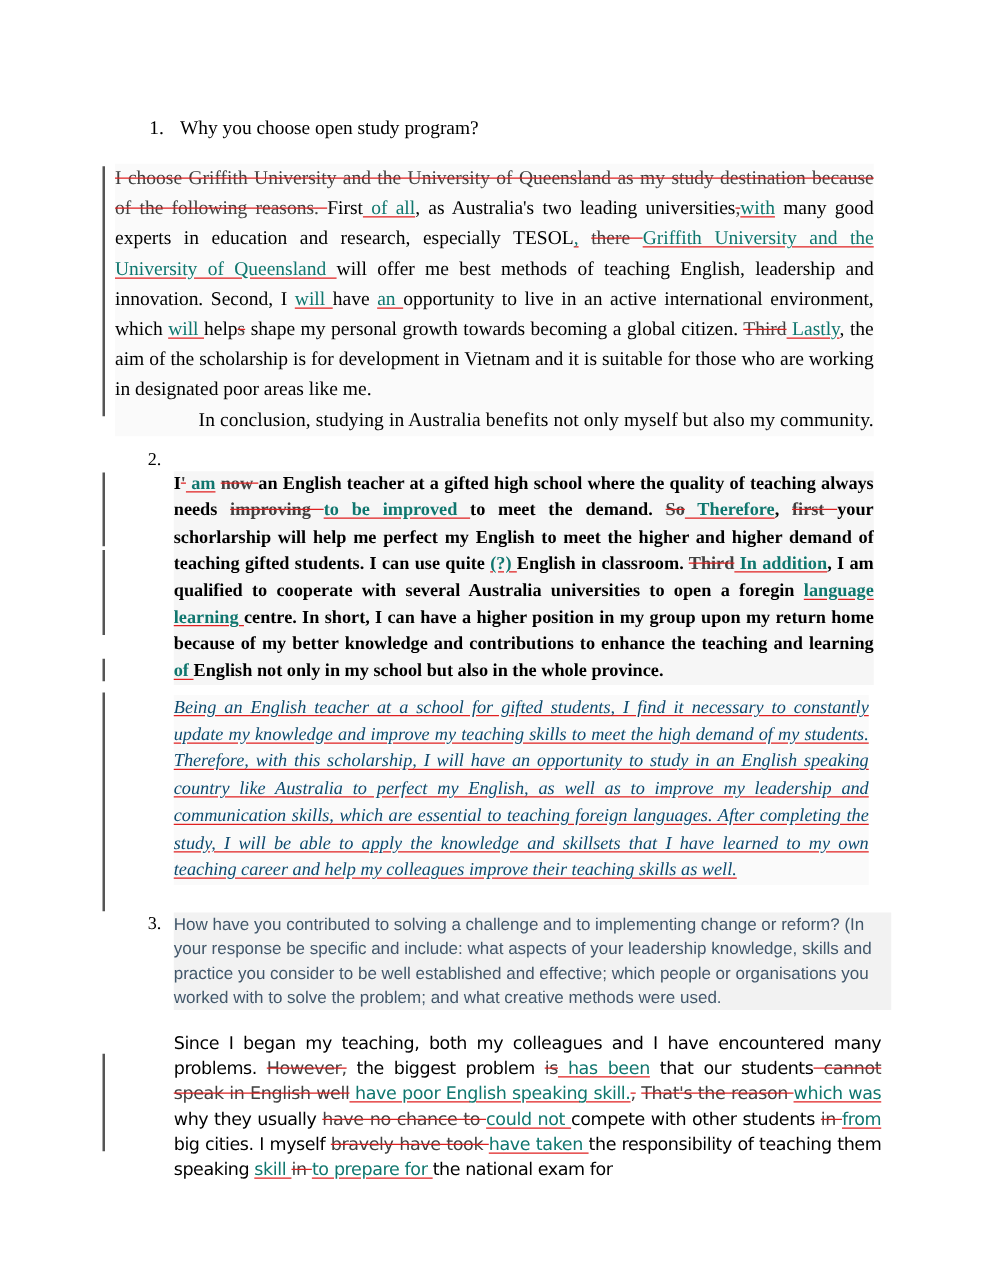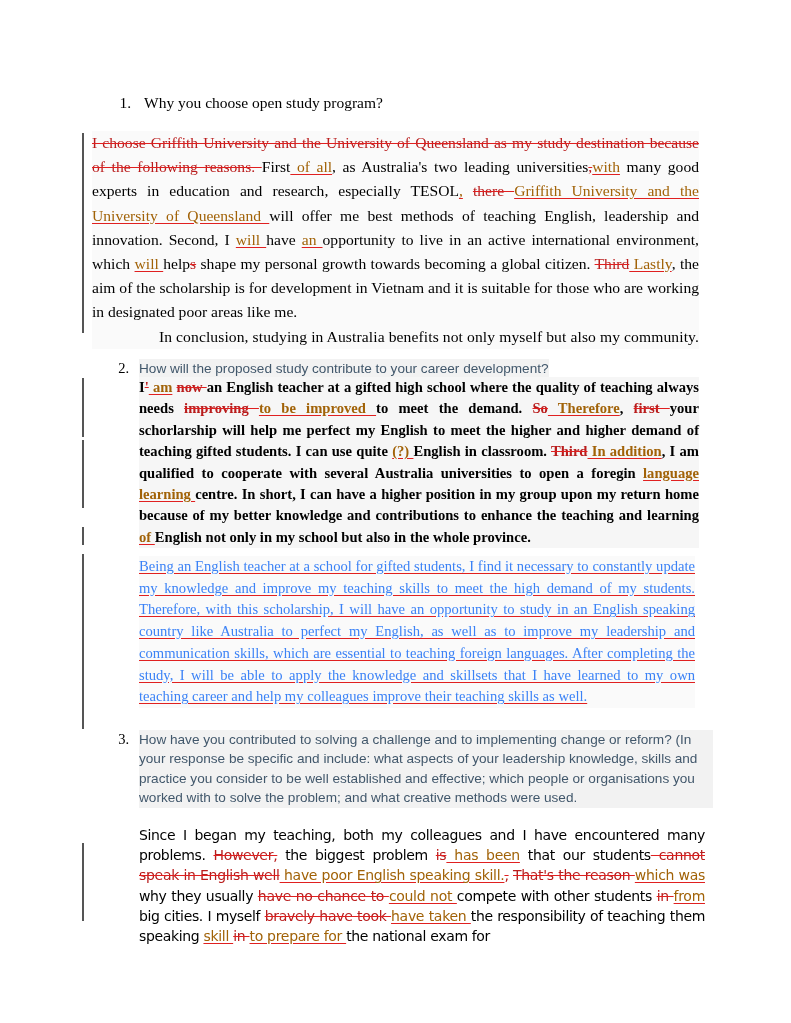--- a/index.html
+++ b/index.html
@@ -28,26 +28,26 @@
   
   .changebar {
     position: absolute;
     left: 82px;
     width: 1.6px;
     background: #555555;
   }
 
   
   .del {
-    color: #b91c1c;
+    color: #404040;
     text-decoration: line-through;
     text-decoration-color: #e02020;
   }
   .ins {
-    color: #a16207;
+    color: #0f766e;
     text-decoration: underline;
     text-decoration-color: #e02020;
     text-underline-offset: 1.5px;
   }
   .plain { color: #000000; }
 
   
   .qrow {
     position: absolute;
     display: flex;
@@ -129,21 +129,21 @@
   #a2b {
     left: 139px;
     top: 556px;
     width: 556px;
     font-size: 14.6px;
     line-height: 21.7px;
     font-family: "Liberation Serif", "DejaVu Serif", serif;
     color: #e02020;
     background: #fafafa;
   }
-  #a2b .ins { color: #3b82f6; }
+  #a2b .ins { color: #0c4a6e; font-style: italic; }
 
   
   #a3 {
     left: 139px;
     top: 825px;
     width: 566px;
     font-size: 14px;
     line-height: 20.2px;
     font-family: "DejaVu Sans", "Liberation Sans", sans-serif;
     letter-spacing: -0.35px;
@@ -164,21 +164,20 @@
 
   <div class="qrow" id="q1">
     <span class="qnum">1.</span>
     <span>Why you choose open study program?</span>
   </div>
 
   <div class="para" id="a1"><span class="del">I choose Griffith University and the University of Queensland as my study destination because of the following reasons. </span><span class="plain">First</span><span class="ins"> of all</span><span class="plain">, as Australia's two leading universities</span><span class="del">,</span><span class="ins">with</span><span class="plain"> many good experts in education and research, especially TESOL</span><span class="ins">,</span><span class="plain"> </span><span class="del">there </span><span class="ins"> Griffith University and the University of Queensland </span><span class="plain">will offer me best methods of teaching English, leadership and innovation. Second, I </span><span class="ins">will </span><span class="plain">have </span><span class="ins">an </span><span class="plain">opportunity to live in an active international environment, which </span><span class="ins">will </span><span class="plain">help</span><span class="del">s</span><span class="plain"> shape my personal growth towards becoming a global citizen. </span><span class="del">Third</span><span class="ins"> Lastly</span><span class="plain">, the aim of the scholarship is for development in Vietnam and it is suitable for those who are working in designated poor areas like me.</span><span class="lastline plain">In conclusion,  studying in Australia  benefits not only myself but also my community.</span></div>
 
   <div class="qrow" id="q2">
     <span class="qnum">2.</span>
-    <span class="qtext">How will the proposed study contribute to your career development?</span>
   </div>
 
   <div class="para" id="a2"><span class="plain">I</span><span class="del">'</span><span class="ins"> am</span><span class="plain"> </span><span class="del">now </span><span class="plain">an English teacher at a gifted high school where the quality of teaching always needs </span><span class="del">improving </span><span class="ins"> to be improved </span><span class="plain">to meet the demand. </span><span class="del">So</span><span class="ins"> Therefore</span><span class="plain">, </span><span class="del">first </span><span class="plain">your schorlarship will help me perfect my English to meet the higher and higher demand of teaching gifted students. I can use quite </span><span class="ins">(?) </span><span class="plain">English in classroom. </span><span class="del">Third</span><span class="ins"> In addition</span><span class="plain">, I am qualified to cooperate with several Australia universities to open a foregin </span><span class="ins">language learning </span><span class="plain">centre. In short, I can have a higher position in my group upon my return home because of my better knowledge and contributions to enhance the teaching and learning </span><span class="ins">of </span><span class="plain">English not only in my school but also in the whole province.</span></div>
 
   <div class="para" id="a2b"><span class="ins">Being an English teacher at a school for gifted students, I find it necessary to constantly update my knowledge and improve my teaching skills to meet the high demand of my students. Therefore, with this scholarship, I will have an opportunity to study in an English speaking country like Australia to perfect my English, as well as to improve my leadership and communication skills, which are essential to teaching foreign languages. After completing the study, I will be able to apply the knowledge and skillsets that I have learned to my own teaching career and help my colleagues improve their teaching skills as well.</span></div>
 
   <div class="qrow" id="q3">
     <span class="qnum">3.</span>
     <span class="qtext">How have you contributed to solving a challenge and to implementing change or reform? (In your response be specific and include: what aspects of your leadership knowledge, skills and practice you consider to be well established and effective; which people or organisations you worked with to solve the problem; and what creative methods were used.</span>
   </div>

